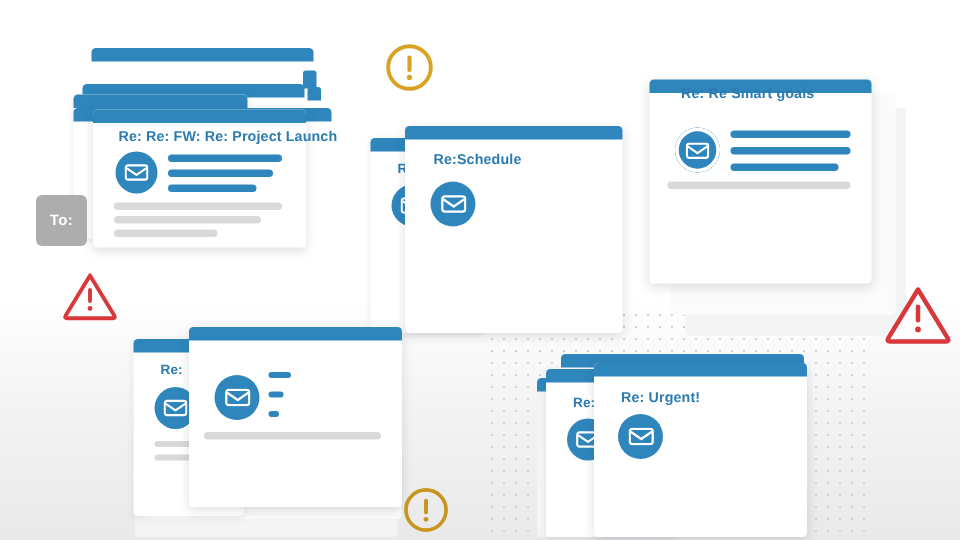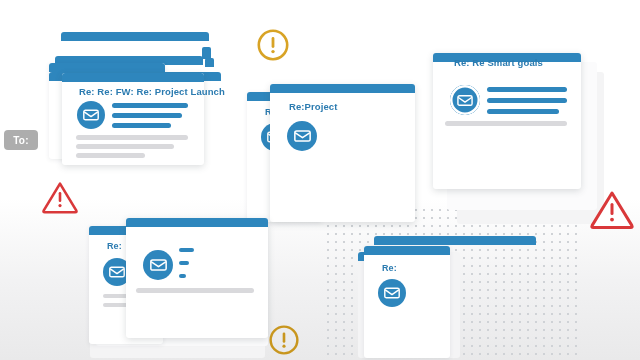--- a/index.html
+++ b/index.html
@@ -107,38 +107,38 @@
       </svg>
     </div>
     <div class="lineb" style="left:50px;top:30px;width:76px;"></div>
     <div class="lineb" style="left:50px;top:40px;width:70px;"></div>
     <div class="lineb" style="left:50px;top:50px;width:59px;"></div>
     <div class="lineg tall" style="left:14px;top:62px;width:112px;"></div>
     <div class="lineg tall" style="left:14px;top:71px;width:98px;"></div>
     <div class="lineg tall" style="left:14px;top:80px;width:69px;"></div>
   </div>
 
-  <div class="pill" style="left:4px;top:130px;width:34px;height:20px;align-items:center;">
+  <div class="pill" style="left:24px;top:130px;width:34px;height:34px;align-items:center;">
     <span>To:</span>
   </div>
 
   <div class="card soft" style="left:247px;top:92px;width:75px;height:130px;">
     <div class="bar"></div>
     <div class="title t10" style="left:18px;top:15px;">Re:</div>
     <div class="env" style="left:14px;top:31px;width:28px;height:28px;">
       <svg width="16" height="12" viewBox="0 0 20 14" aria-hidden="true">
         <rect x="1" y="1" width="18" height="12" rx="2" fill="none" stroke="#ffffff" stroke-width="1.8"></rect>
         <path d="M2 3.5 L10 9 L18 3.5" fill="none" stroke="#ffffff" stroke-width="1.8" stroke-linecap="round" stroke-linejoin="round"></path>
       </svg>
     </div>
   </div>
 
   <div class="card shadow" style="left:270px;top:84px;width:145px;height:138px;">
     <div class="bar"></div>
-    <div class="title t11" style="left:19px;top:17px;">Re:Project</div>
+    <div class="title t11" style="left:19px;top:17px;">Re:Schedule</div>
     <div class="env" style="left:17px;top:37px;width:30px;height:30px;">
       <svg width="17" height="12" viewBox="0 0 20 14" aria-hidden="true">
         <rect x="1" y="1" width="18" height="12" rx="2" fill="none" stroke="#ffffff" stroke-width="1.8"></rect>
         <path d="M2 3.5 L10 9 L18 3.5" fill="none" stroke="#ffffff" stroke-width="1.8" stroke-linecap="round" stroke-linejoin="round"></path>
       </svg>
     </div>
   </div>
 
   <div class="card ghost2" style="left:457px;top:72px;width:147px;height:152px;">
     <div class="bar" style="width:45px;"></div>
@@ -202,20 +202,30 @@
     <div class="env" style="left:14px;top:33px;width:28px;height:28px;">
       <svg width="16" height="12" viewBox="0 0 20 14" aria-hidden="true">
         <rect x="1" y="1" width="18" height="12" rx="2" fill="none" stroke="#ffffff" stroke-width="1.8"></rect>
         <path d="M2 3.5 L10 9 L18 3.5" fill="none" stroke="#ffffff" stroke-width="1.8" stroke-linecap="round" stroke-linejoin="round"></path>
       </svg>
     </div>
   </div>
 
   <div class="tabbar" style="left:374px;top:236px;width:162px;"></div>
 
+  <div class="card shadow" style="left:396px;top:242px;width:142px;height:116px;">
+    <div class="bar"></div>
+    <div class="title t11" style="left:18px;top:18px;">Re: Urgent!</div>
+    <div class="env" style="left:16px;top:34px;width:30px;height:30px;">
+      <svg width="17" height="12" viewBox="0 0 20 14" aria-hidden="true">
+        <rect x="1" y="1" width="18" height="12" rx="2" fill="none" stroke="#ffffff" stroke-width="1.8"></rect>
+        <path d="M2 3.5 L10 9 L18 3.5" fill="none" stroke="#ffffff" stroke-width="1.8" stroke-linecap="round" stroke-linejoin="round"></path>
+      </svg>
+    </div>
+  </div>
 
   <div class="alert" style="left:256px;top:28px;">
     <svg width="34" height="34" viewBox="0 0 34 34" aria-hidden="true">
       <circle cx="17" cy="17" r="14.2" fill="none" stroke="#d8a325" stroke-width="2.6"></circle>
       <rect x="15.6" y="9" width="2.8" height="11" rx="1.4" fill="#d8a325"></rect>
       <circle cx="17" cy="23.6" r="1.7" fill="#d8a325"></circle>
     </svg>
   </div>
 
   <div class="alert" style="left:41px;top:180px;">

